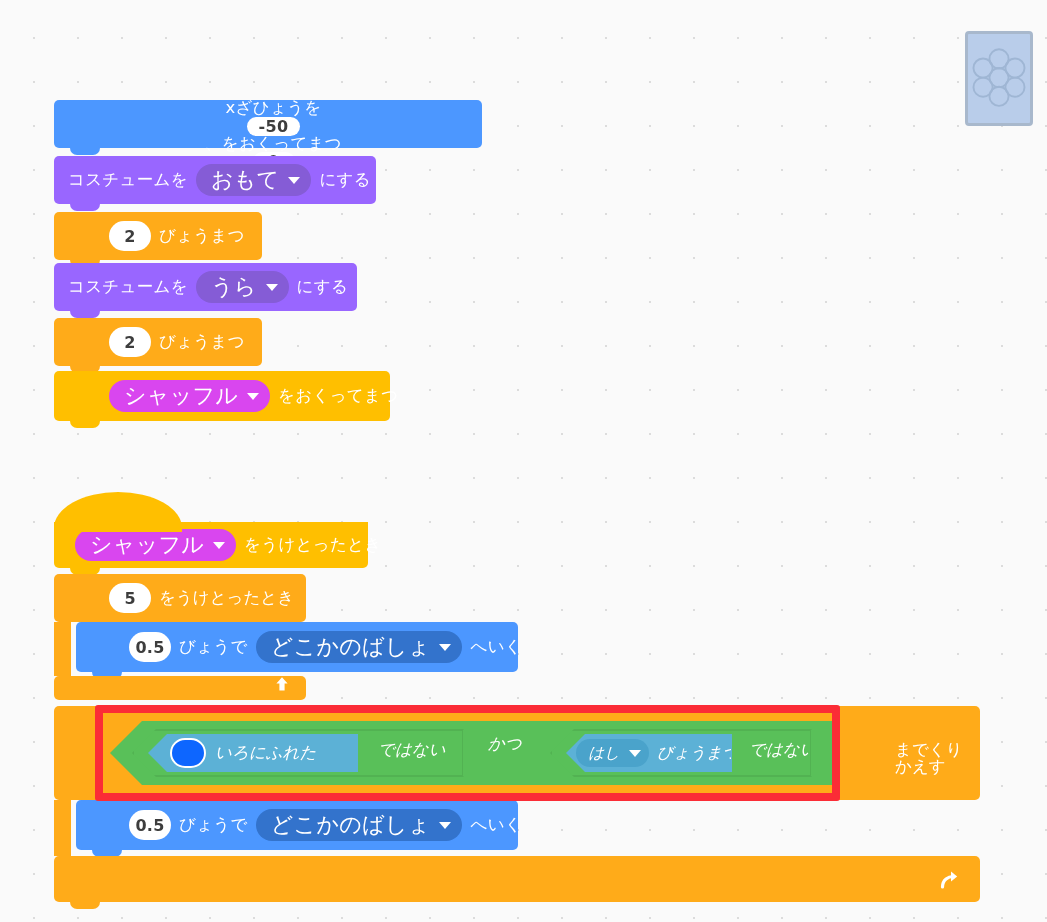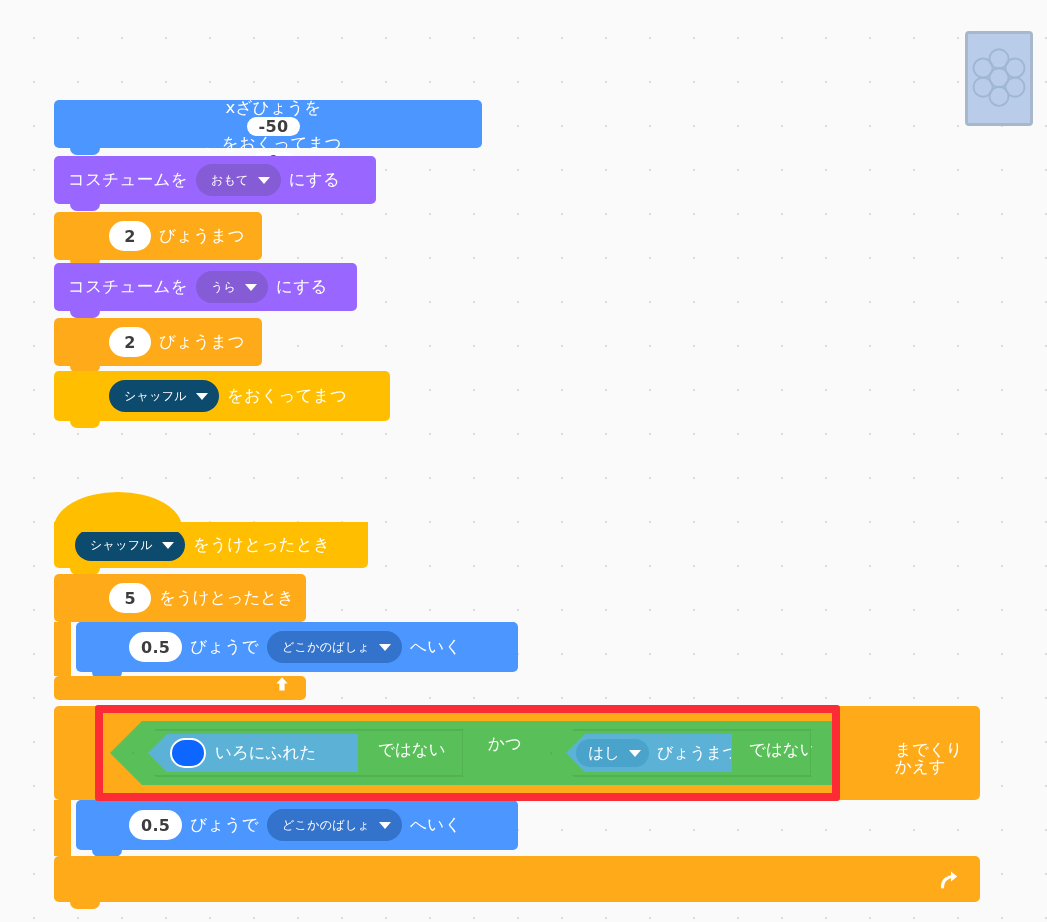--- a/index.html
+++ b/index.html
@@ -67,21 +67,21 @@
     left: 0;
     top: -30px;
     width: 128px;
     height: 40px;
     border-top-left-radius: 64px 36px;
     border-top-right-radius: 64px 36px;
   }
 
   
   .c-events     { background: #ffbf00; }
-  .c-events-d   { background: #0c4a6e; }
+  .c-events-d   { background: #d946ef; }
   .c-motion     { background: #4c97ff; }
   .c-motion-d   { background: #3373cc; }
   .c-looks      { background: #9966ff; }
   .c-looks-d    { background: #855cd6; }
   .c-control    { background: #ffab19; }
   .c-sensing    { background: #5cb1d6; }
   .c-operators  { background: #59c059; }
 
   
   .num {
@@ -101,21 +101,21 @@
   }
 
   
   .dd {
     border-radius: 17px;
     height: 32px;
     padding: 0 11px 0 15px;
     display: inline-flex;
     align-items: center;
     gap: 9px;
-    font-size: 12px;
+    font-size: 22px;
     color: #fff;
     margin: 0 5px;
     box-sizing: border-box;
   }
   .caret {
     width: 0; height: 0;
     border-left: 6px solid transparent;
     border-right: 6px solid transparent;
     border-top: 7px solid #ffffff;
     flex: none;
@@ -159,20 +159,21 @@
 
   
   .hex {
     display: inline-flex;
     align-items: center;
     box-sizing: border-box;
     color: #fff;
     font-size: 16.5px;
     white-space: nowrap;
     position: relative;
+    font-style: italic;
   }
 
   
   .redbox {
     position: absolute;
     border: 8px solid #fb2c36;
     box-sizing: border-box;
     pointer-events: none;
     z-index: 40;
   }

